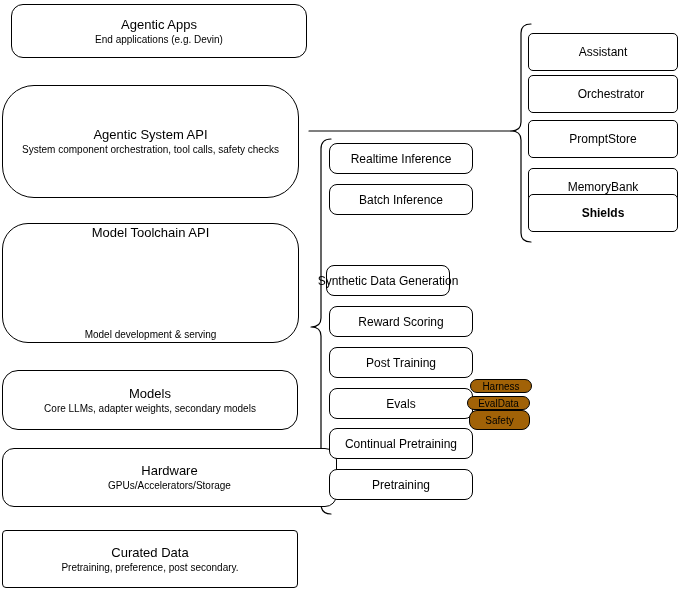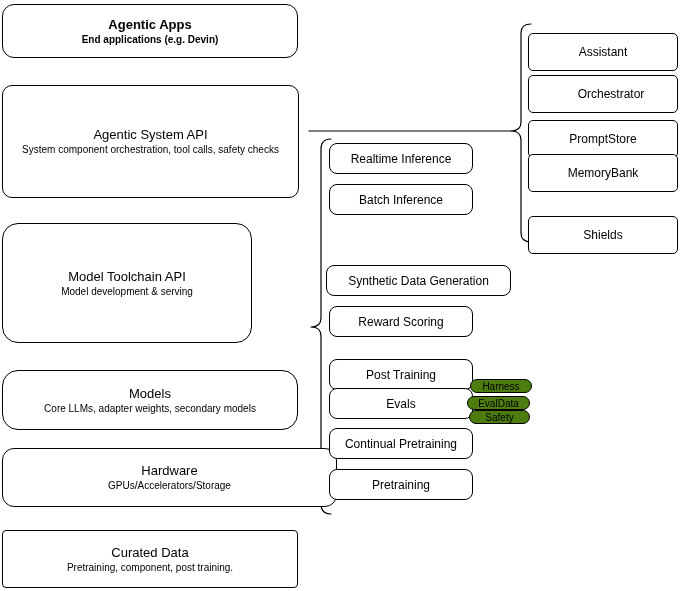--- a/index.html
+++ b/index.html
@@ -32,71 +32,71 @@
     background: #fff;
     display: flex;
     flex-direction: column;
     align-items: center;
     justify-content: center;
     text-align: center;
   }
   .node-title { font-size: 13px; line-height: 17px; }
   .node-sub   { font-size: 10px; line-height: 14px; }
   
-  .lb0 { left: 2px;  top: 4px;   width: 296px; height: 54px;  border-radius: 12px; font-weight: bold; }
-  .lb1 { left: 2px;  top: 85px;  width: 297px; height: 113px; border-radius: 10px; }
-  .lb2 { left: 2px;  top: 223px; width: 250px; height: 120px; border-radius: 16px; }
+  .lb0 { left: 11px;  top: 4px;   width: 296px; height: 54px;  border-radius: 12px; }
+  .lb1 { left: 2px;  top: 85px;  width: 297px; height: 113px; border-radius: 32px; }
+  .lb2 { left: 2px;  top: 223px; width: 297px; height: 120px; border-radius: 26px; justify-content: space-between; }
   .lb3 { left: 2px;  top: 370px; width: 296px; height: 60px;  border-radius: 16px; }
   .lb4 { left: 2px;  top: 448px; width: 335px; height: 59px;  border-radius: 12px; }
   .lb5 { left: 2px;  top: 530px; width: 296px; height: 58px;  border-radius: 4px; }
   
   .midbox {
     left: 329px; width: 144px; height: 31px;
     border-radius: 8px;
     font-size: 12px;
     white-space: nowrap;
   }
   .mb0 { top: 143px; }
   .mb1 { top: 184px; }
   .mb2 { top: 224px; }
-  .mb3 { top: 265px; left: 326px; width: 185px; }
+  .mb3 { top: 265px; left: 326px; width: 124px; }
   .mb4 { top: 306px; }
-  .mb5 { top: 359px; }
+  .mb5 { top: 347px; }
   .mb6 { top: 388px; }
   .mb7 { top: 428px; }
   .mb8 { top: 469px; }
   
   .tag {
     position: absolute;
     box-sizing: border-box;
     border: 1.2px solid #000;
     border-radius: 8px;
-    background: #4d7c0f;
+    background: #a16207;
     font-size: 10px;
     display: flex;
     align-items: center;
     justify-content: center;
     white-space: nowrap;
     z-index: 2;
   }
   .tag0 { left: 470px; top: 379px; width: 62px; height: 14px; }
   .tag1 { left: 467px; top: 396px; width: 63px; height: 14px; }
-  .tag2 { left: 469px; top: 410px; width: 61px; height: 14px; }
+  .tag2 { left: 469px; top: 410px; width: 61px; height: 20px; }
   
   .rightbox {
     left: 528px; width: 150px; height: 38px;
     border-radius: 5px;
     font-size: 12px;
     white-space: nowrap;
   }
   .rb0 { top: 33px; }
   .rb1 { top: 75px; padding-left: 16px; }
   .rb2 { top: 120px; }
-  .rb3 { top: 154px; }
-  .rb4 { top: 216px; }
+  .rb3 { top: 168px; }
+  .rb4 { top: 194px; font-weight: bold; }
 </style>
 </head>
 <body>
 
 <div class="canvas">
 
   <svg class="connectors" viewBox="0 0 682 591" xmlns="http://www.w3.org/2000/svg">
     <path d="M309 131 L511 131"></path>
     <path d="M331 139 Q321 139 321 149 L321 318 Q321 327 311 327 Q321 327 321 336 L321 504 Q321 514 331 514"></path>
     <path d="M531 24 Q521 24 521 33 L521 122 Q521 131 511 131 Q521 131 521 140 L521 233 Q521 242 531 242"></path>
@@ -117,21 +117,21 @@
   <div class="node lb3">
     <div class="node-title">Models</div>
     <div class="node-sub">Core LLMs, adapter weights, secondary models</div>
   </div>
   <div class="node lb4">
     <div class="node-title">Hardware</div>
     <div class="node-sub">GPUs/Accelerators/Storage</div>
   </div>
   <div class="node lb5">
     <div class="node-title">Curated Data</div>
-    <div class="node-sub">Pretraining, component, post training.</div>
+    <div class="node-sub">Pretraining, preference, post secondary.</div>
   </div>
 
   <div class="node midbox mb0">Realtime Inference</div>
   <div class="node midbox mb1">Batch Inference</div>
   <div class="node midbox mb3">Synthetic Data Generation</div>
   <div class="node midbox mb4">Reward Scoring</div>
   <div class="node midbox mb5">Post Training</div>
   <div class="node midbox mb6">Evals</div>
   <div class="node midbox mb7">Continual Pretraining</div>
   <div class="node midbox mb8">Pretraining</div>

